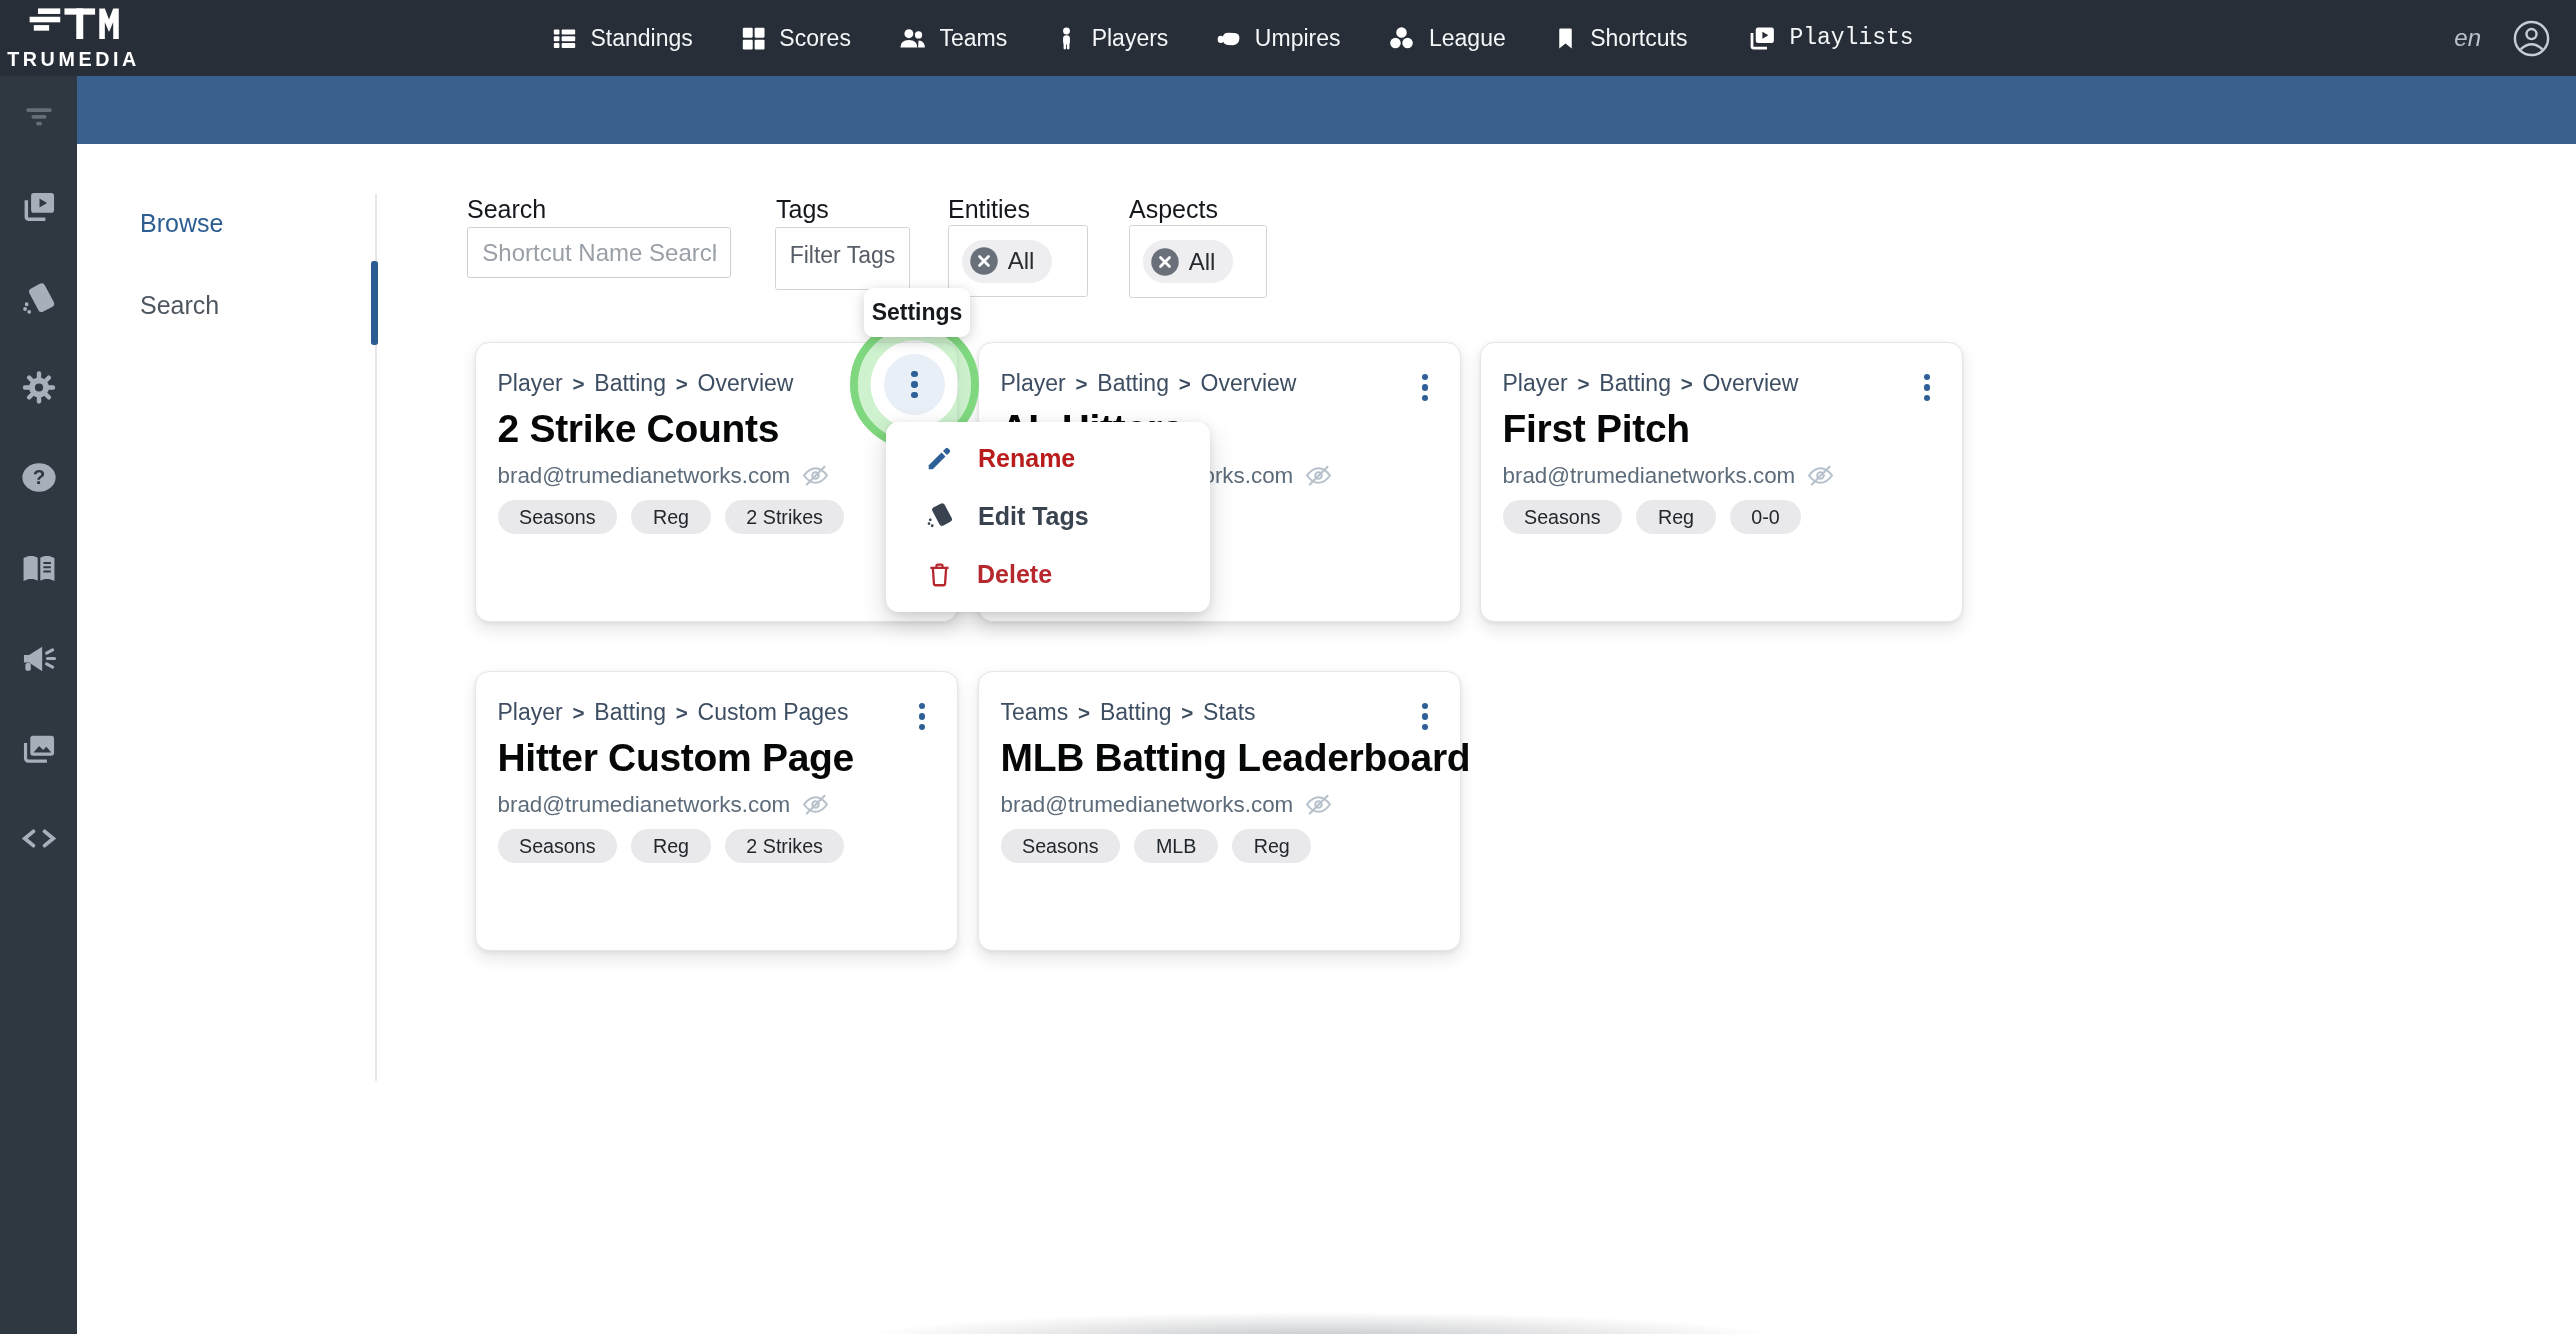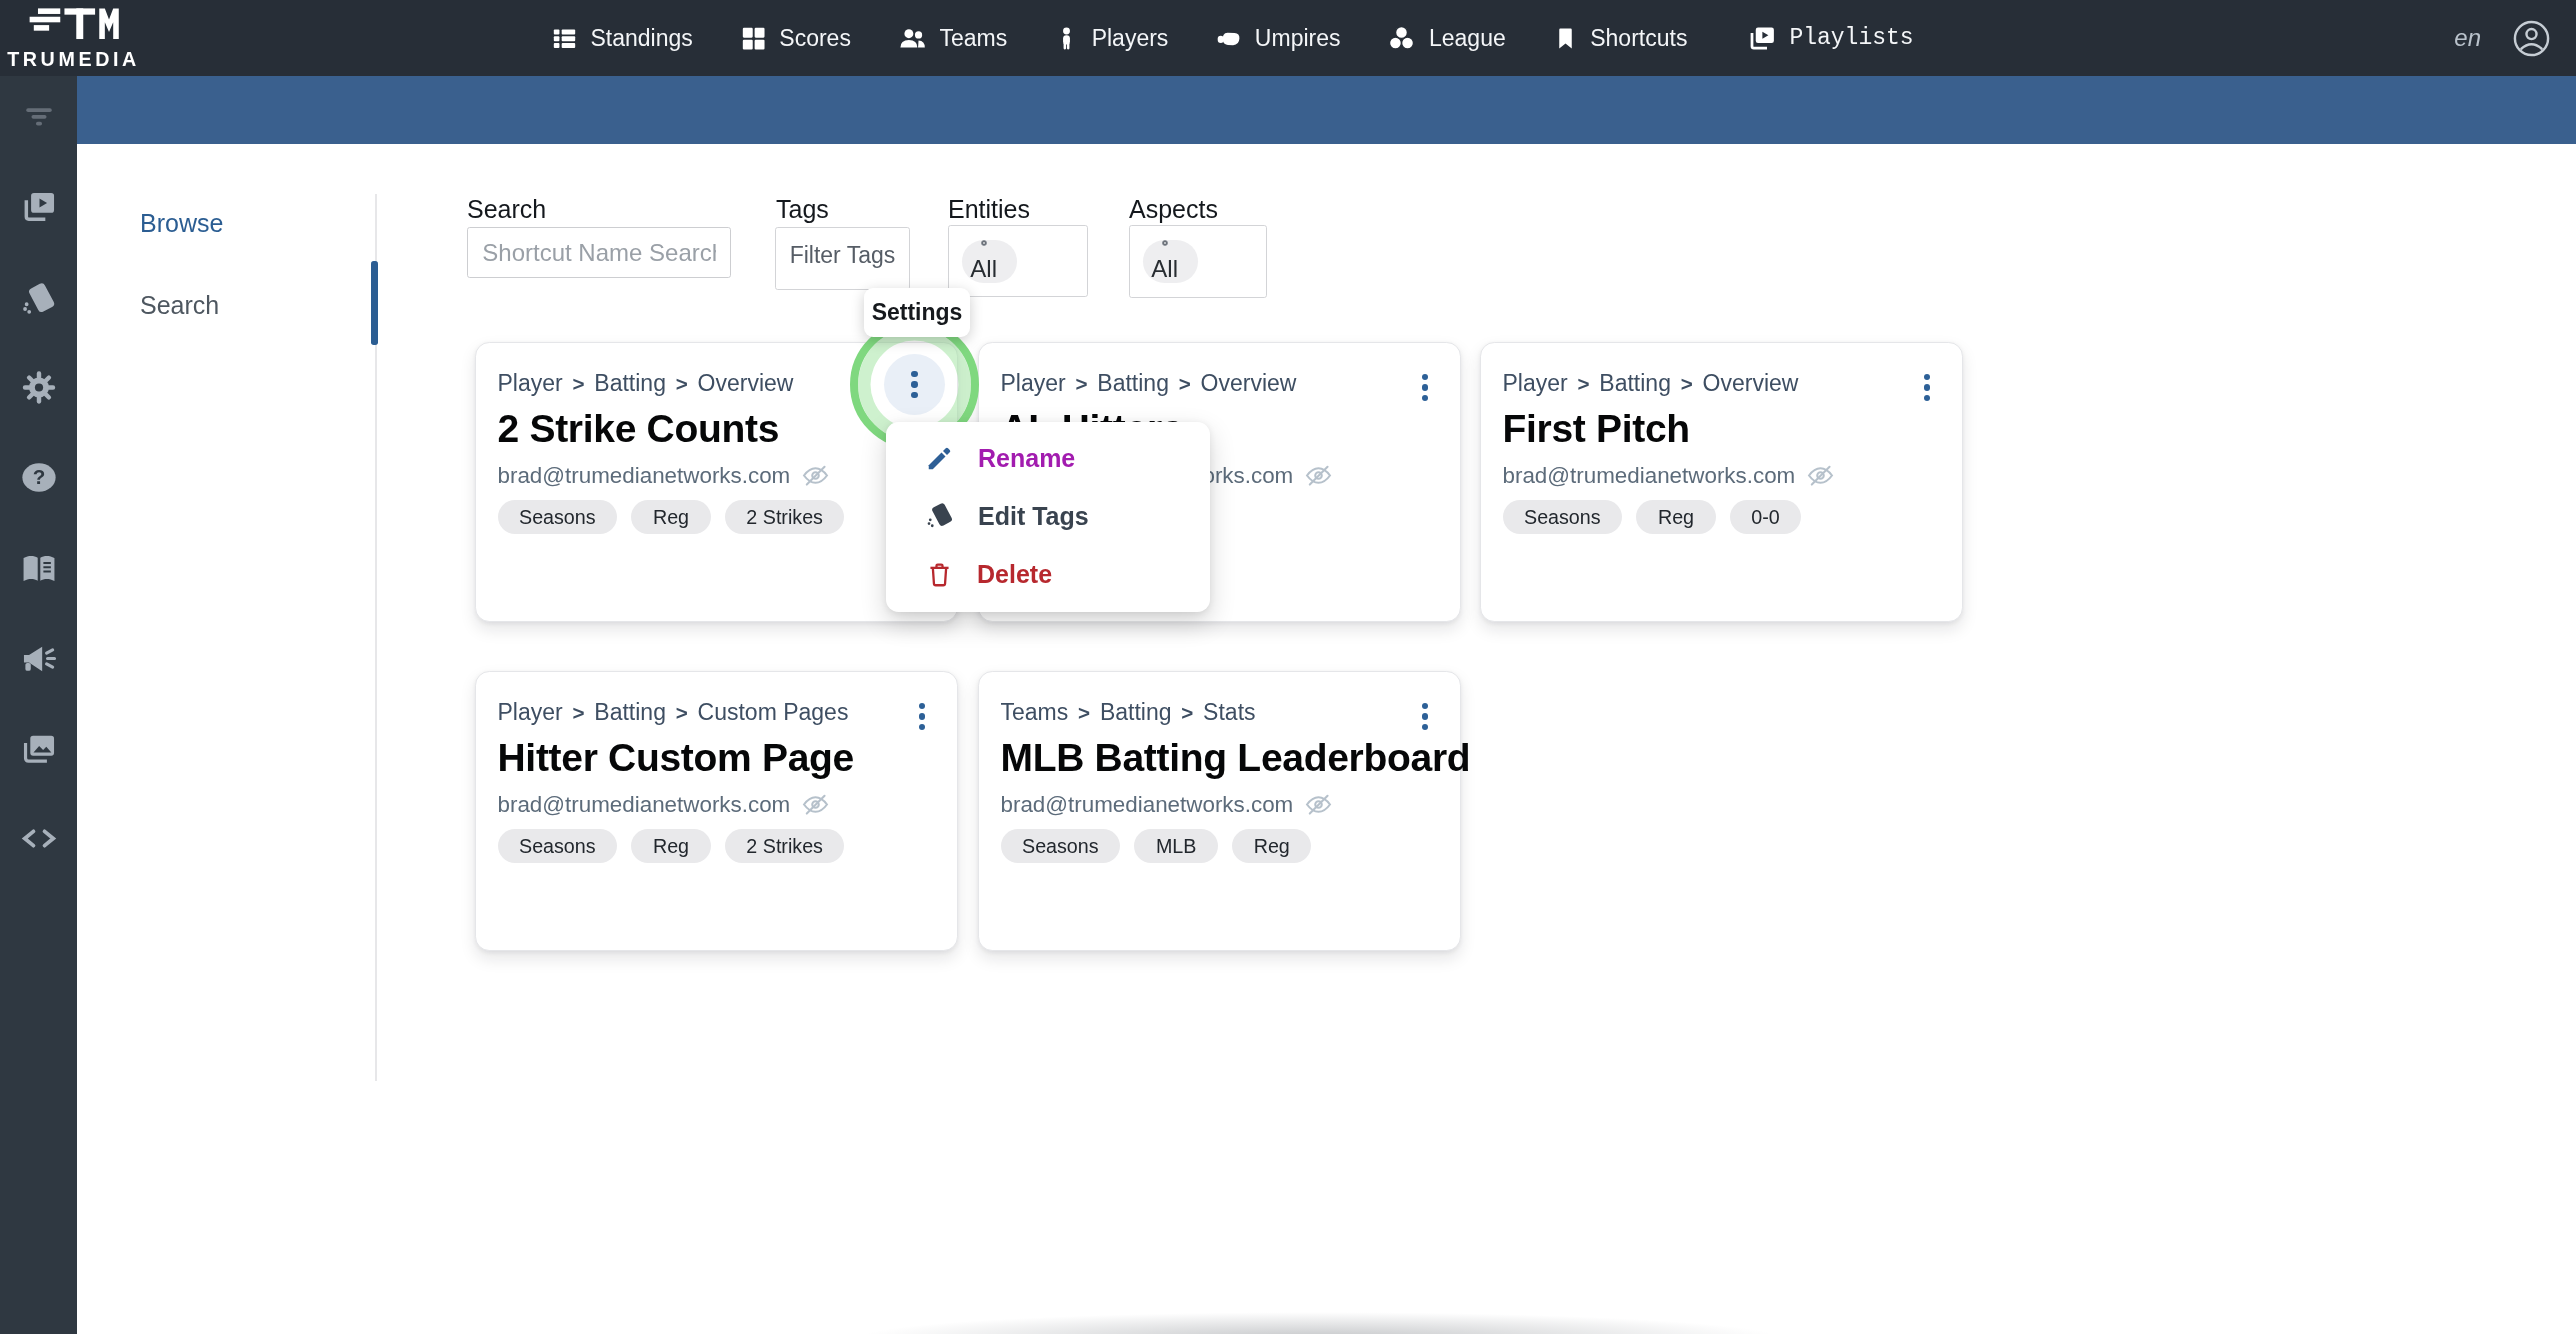--- a/index.html
+++ b/index.html
@@ -39,21 +39,21 @@
   .flabel { position:absolute; font-size:25px; color:#14181d; }
   .finput { position:absolute; border:1.8px solid #cdced1; border-radius:2.7px; background:#fff; }
   .finput input { border:none; outline:none; width:100%; height:100%; padding:0 14.3px; font-size:24px;
                   font-family:"Liberation Sans", sans-serif; color:#3a3f45; background:transparent; }
   .finput input::placeholder { color:#9aa0a7; }
   .tagsbox { position:absolute; border:1.8px solid #d3d4d7; border-radius:2.7px; background:#fff;
              text-align:center; padding-top:14.3px; font-size:23px; color:#565d66; cursor:text; }
   .selbox { position:absolute; border:1.8px solid #d3d4d7; border-radius:2.7px; background:#fff;
             display:flex; align-items:center; padding:0 12.5px; }
   .selpill { display:flex; align-items:center; gap:9px; background:#eeeef0; border-radius:21.5px;
-             height:43px; padding:0 18px 0 7.2px; font-size:24px; color:#272c31; cursor:pointer;flex-direction:column; }
+             height:43px; padding:0 18px 0 7.2px; font-size:24px; color:#272c31; cursor:pointer; }
 
   
   .card { position:absolute; width:483px; height:280px; background:#fff; border:0.9px solid #e5e6e9;
           border-radius:14.3px; box-shadow:0 7.2px 16px rgba(15,20,30,0.10), 0 1.8px 4.5px rgba(15,20,30,0.06);
           z-index:10; cursor:pointer; }
   .crumbs { position:absolute; left:21.5px; top:27px; font-size:23px; color:#3e4e62; white-space:nowrap; }
   .crumbs .sep { margin:0 9.8px; font-weight:bold; font-size:20.6px; }
   .kebab { position:absolute; right:19.7px; top:23px; width:30px; height:43px; display:flex; flex-direction:column;
            align-items:center; justify-content:center; gap:4.5px; cursor:pointer; }
   .kebab i { width:6.3px; height:6.3px; border-radius:50%; background:#2d6097; }
@@ -413,21 +413,21 @@
 
   <div class="highlight-ring"></div>
   <div class="kebab-btn">
       <i></i>
       <i></i>
       <i></i>
     </div>
   <div class="tooltip">Settings</div>
 
   <div class="menu">
-    <div class="menu-item" style="color:#a21caf;">
+    <div class="menu-item" style="color:#b91c1c;">
       <svg width="30" height="30" viewBox="0 0 24 24" fill="#2e5f96">
         <path d="M3 17.8 L13.2 7.6 l3.2 3.2 L6.2 21 H3z"></path>
         <path d="M14.4 6.4 l2.2-2.2 q0.9-0.9 1.8 0 l1.4 1.4 q0.9 0.9 0 1.8 l-2.2 2.2z"></path>
       </svg>
       <span>Rename</span>
     </div>
     <div class="menu-item" style="color:#39434f;">
       <svg width="30" height="30" viewBox="0 0 24 24">
         <g transform="rotate(-28 12 12)">
             <rect x="8.5" y="3.5" width="11" height="16.5" rx="2.4" fill="#39434f"></rect>

